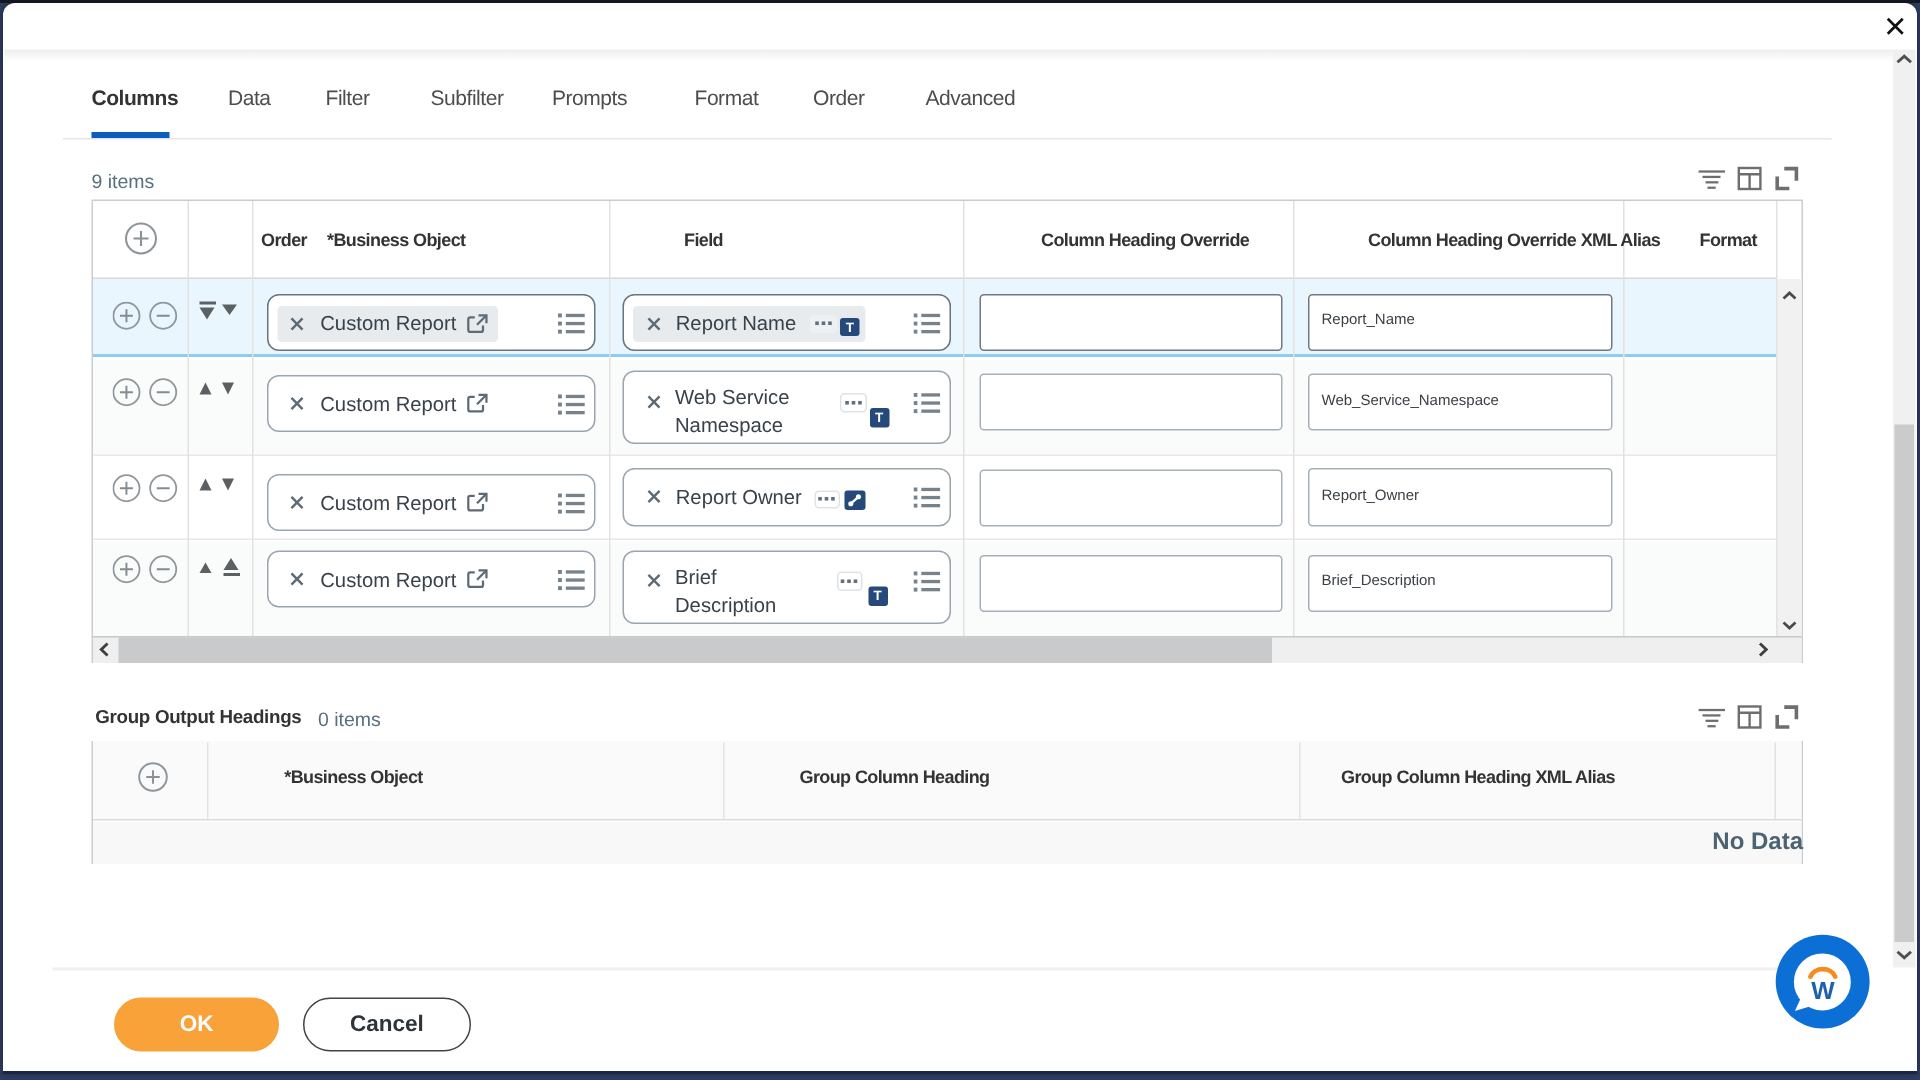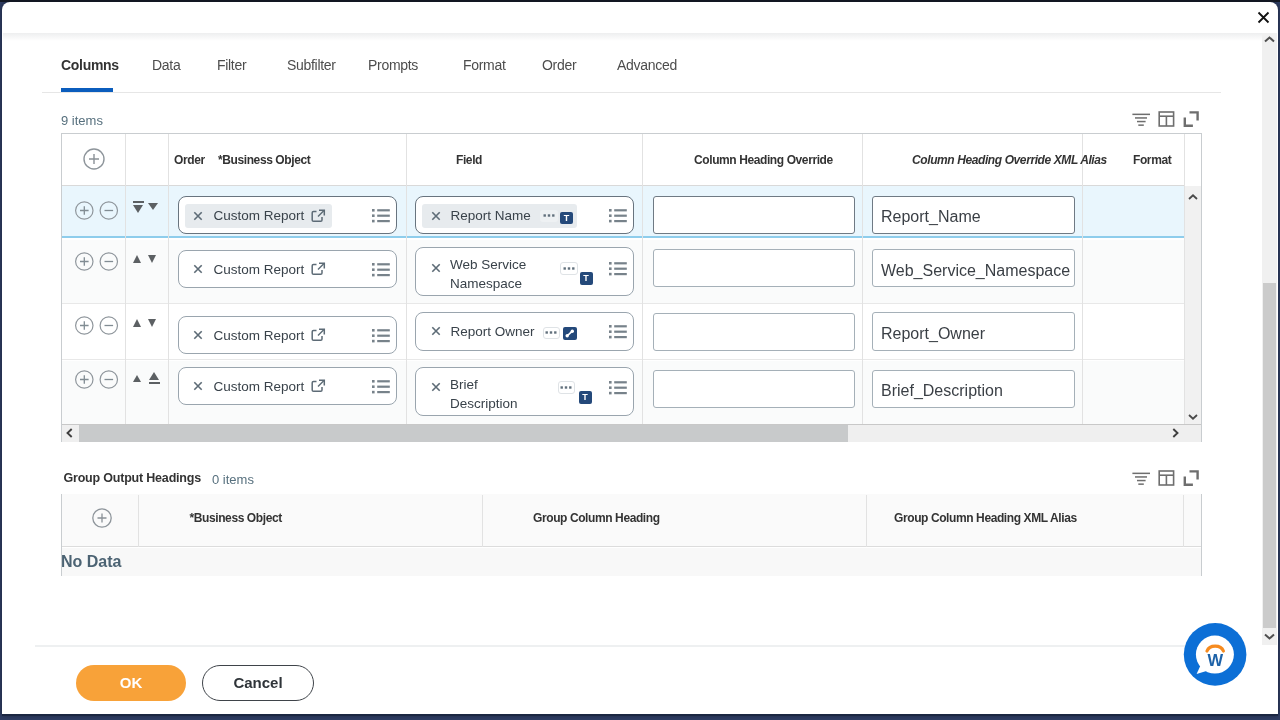--- a/index.html
+++ b/index.html
@@ -28,21 +28,21 @@
   .hdrtxt { font-size:12px; font-weight:bold; color:#333; white-space:nowrap; letter-spacing:-0.4px;margin-left:44px; }
   .pill { position:absolute; background:#fff; border-radius:8px; }
   .pill.sel { border:1.5px solid #68747f; }
   .pill.nrm { border:1px solid #9aa5ae; }
   .inp { position:absolute; background:#fff; border-radius:3px; }
   .inp.sel { border:1.5px solid #6f7a84; }
   .inp.nrm { border:1px solid #a5b0b8; }
   .chip { position:absolute; background:#e7ebee; border-radius:3px; }
   .ptxt { position:absolute; font-size:13.5px; color:#39424a; white-space:nowrap; }
   .ptxt2 { line-height:19px; }
-  .itxt { position:absolute; font-size:16px; color:#3a3f45; white-space:nowrap; }
+  .itxt { position:absolute; font-size:10px; color:#3a3f45; white-space:nowrap; }
   .tri { position:absolute; width:0; height:0; }
   .tbadge { position:absolute; background:#24497a; border-radius:2px; color:#fff; font-size:9px; font-weight:bold; text-align:center; }
   .dotbox { position:absolute; border-radius:3px; }
 </style>
 </head>
 <body>
 <div class="abs" id="backdrop"></div>
 <div class="abs" id="modal"></div>
 <div class="abs" id="topline"></div>
 <div class="abs" id="botline"></div>
@@ -113,21 +113,21 @@
 <div class="abs vline" style="left:406px; top:134px; height:290px;"></div>
 <div class="abs vline" style="left:642px; top:134px; height:290px;"></div>
 <div class="abs vline" style="left:862px; top:134px; height:290px;"></div>
 <div class="abs vline" style="left:1082px; top:134px; height:290px;"></div>
 <div class="abs vline" style="left:1184px; top:134px; height:290px;"></div>
 
 <div class="abs hdrtxt" style="left:130px; top:153px;">Order</div>
 <div class="abs hdrtxt" style="left:174px; top:153px;">*Business Object</div>
 <div class="abs hdrtxt" style="left:412px; top:153px;">Field</div>
 <div class="abs hdrtxt" style="left:650px; top:153px;">Column Heading Override</div>
-<div class="abs hdrtxt" style="left:868px; top:153px;font-style:italic;">Column Heading Override XML Alias</div>
+<div class="abs hdrtxt" style="left:868px; top:153px;">Column Heading Override XML Alias</div>
 <div class="abs hdrtxt" style="left:1089px; top:153px;">Format</div>
 
 <svg class="abs" style="left:83px; top:148px;" width="22" height="22" viewBox="0 0 22 22">
   <circle cx="11" cy="11" r="10" stroke="#8e959b" stroke-width="1.4" fill="none"></circle>
   <path d="M11 6 L11 16 M6 11 L16 11" stroke="#8a9197" stroke-width="1.4"></path>
 </svg>
 
 <div class="abs" style="left:62px; top:424px; width:1139px; height:18px; background:#efefef; border-top:1px solid #c8c8c8;"></div>
 <div class="abs" style="left:79px; top:425px; width:769px; height:17px; background:#c8cacb;"></div>
 <svg class="abs" style="left:66px; top:428px;" width="7" height="10" viewBox="0 0 7 10">
@@ -408,21 +408,21 @@
 <div class="abs vline" style="left:482px; top:495px; height:52px;"></div>
 <div class="abs vline" style="left:866px; top:495px; height:52px;"></div>
 <div class="abs vline" style="left:1183px; top:495px; height:52px;"></div>
 <svg class="abs" style="left:92px; top:508px;" width="20" height="20" viewBox="0 0 20 20">
   <circle cx="10" cy="10" r="9.2" stroke="#8e959b" stroke-width="1.3" fill="none"></circle>
   <path d="M10 5.5 L10 14.5 M5.5 10 L14.5 10" stroke="#8a9197" stroke-width="1.3"></path>
 </svg>
 <div class="abs hdrtxt" style="left:145.5px; top:511px;">*Business Object</div>
 <div class="abs hdrtxt" style="left:489px; top:511px;">Group Column Heading</div>
 <div class="abs hdrtxt" style="left:850px; top:511px;text-align:center;">Group Column Heading XML Alias</div>
-<div class="abs" style="left:61px; top:552.5px; width:1141px; text-align:left; font-size:16px; font-weight:bold; color:#4c6373;">No Data</div>
+<div class="abs" style="left:61px; top:552.5px; width:1141px; text-align:right; font-size:16px; font-weight:bold; color:#4c6373;">No Data</div>
 
 <div class="abs" style="left:35px; top:645px; width:1211px; height:1.5px; background:#eef0f1;"></div>
 <div class="abs" style="left:76px; top:665px; width:110px; height:36px; background:#f8a239; border-radius:18px; text-align:center; line-height:36px; color:#fff; font-size:15px; font-weight:bold;">OK</div>
 <div class="abs" style="left:202px; top:665px; width:112px; height:36px; background:#fff; border:1.5px solid #3f444a; border-radius:18px; text-align:center; line-height:33px; color:#2f3439; font-size:15px; font-weight:bold;">Cancel</div>
 
 <svg class="abs" style="left:1183px; top:622px;" width="65" height="65" viewBox="0 0 65 65">
   <circle cx="32.1" cy="32.4" r="31.3" fill="#0c6fd6"></circle>
   <path d="M20 38 L13.6 52 L30 47 Z" fill="#fff"></path>
   <circle cx="31.9" cy="32.6" r="19" fill="#fff"></circle>
   <path d="M24 29 A 8.6 7 0 0 1 40.4 29" stroke="#f68b1f" stroke-width="3.2" fill="none" stroke-linecap="round"></path>

